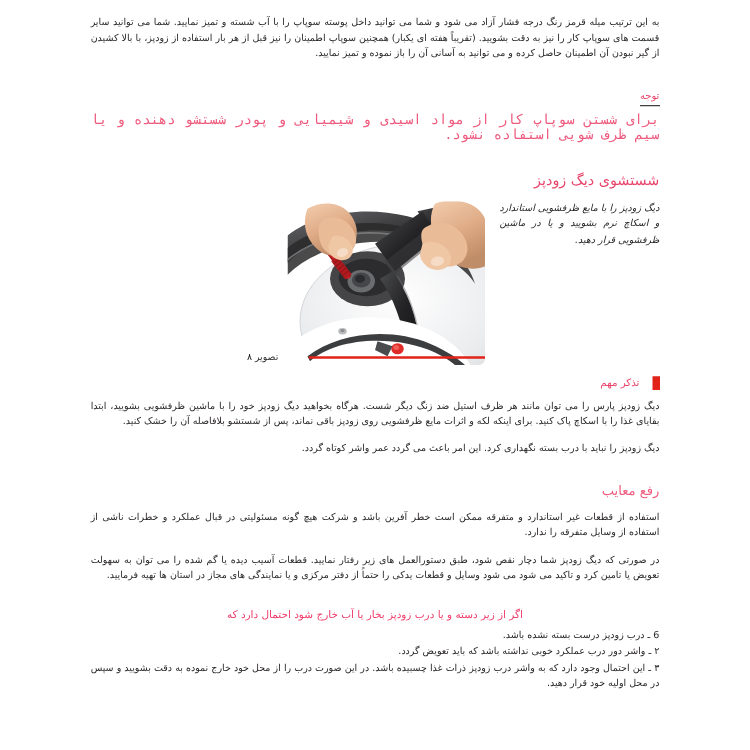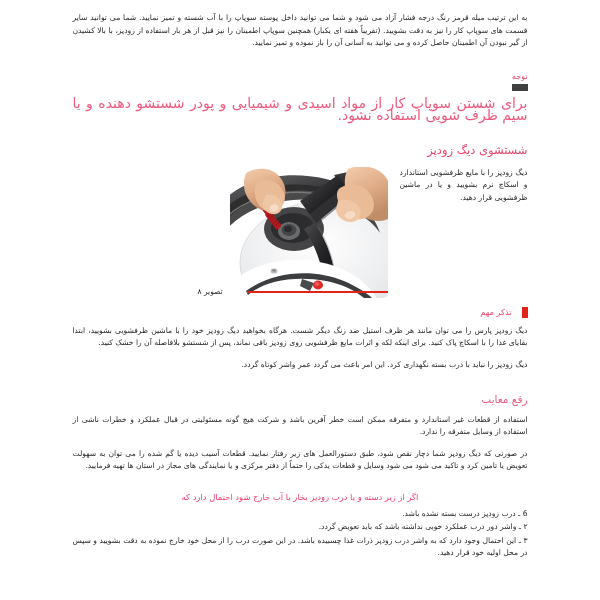--- a/index.html
+++ b/index.html
@@ -45,51 +45,53 @@
 
   
   .notice-block {
     margin-top: 14px;
     margin-bottom: 2px;
   }
   .notice-heading {
     display: inline-block;
     font-size: 8px;
     color: #e8456b;
-    border-bottom: 7px solid #404040;
+    border-bottom: 1px solid #404040;
     padding-bottom: 2px;
     margin-bottom: 6px;
     line-height: 11px;
   }
   p.notice-text {
     margin: 0;
-    font-size: 14px;
+    font-size: 11px;
     line-height: 12px;
     color: #ee5a7d;
     text-align: justify;
     text-align-last: right;
+    font-family: Liberation Mono, monospace;
   }
 
   
   .section-heading {
     font-size: 11.5px;
     color: #e8456b;
     margin: 22px 0 9px 0;
     line-height: 15px;
     font-weight: normal;
   }
 
   
   .wash-row {
     position: relative;
     min-height: 140px;
   }
   .wash-text-col {
     width: 128px;
     float: right;
+    font-style: italic;
   }
   .wash-text-col p {
     margin: 0 0 12px 0;
     font-size: 7.6px;
     line-height: 12.4px;
     text-align: justify;
     text-align-last: right;
     color: #231f20;
   }
   .photo-wrap {

